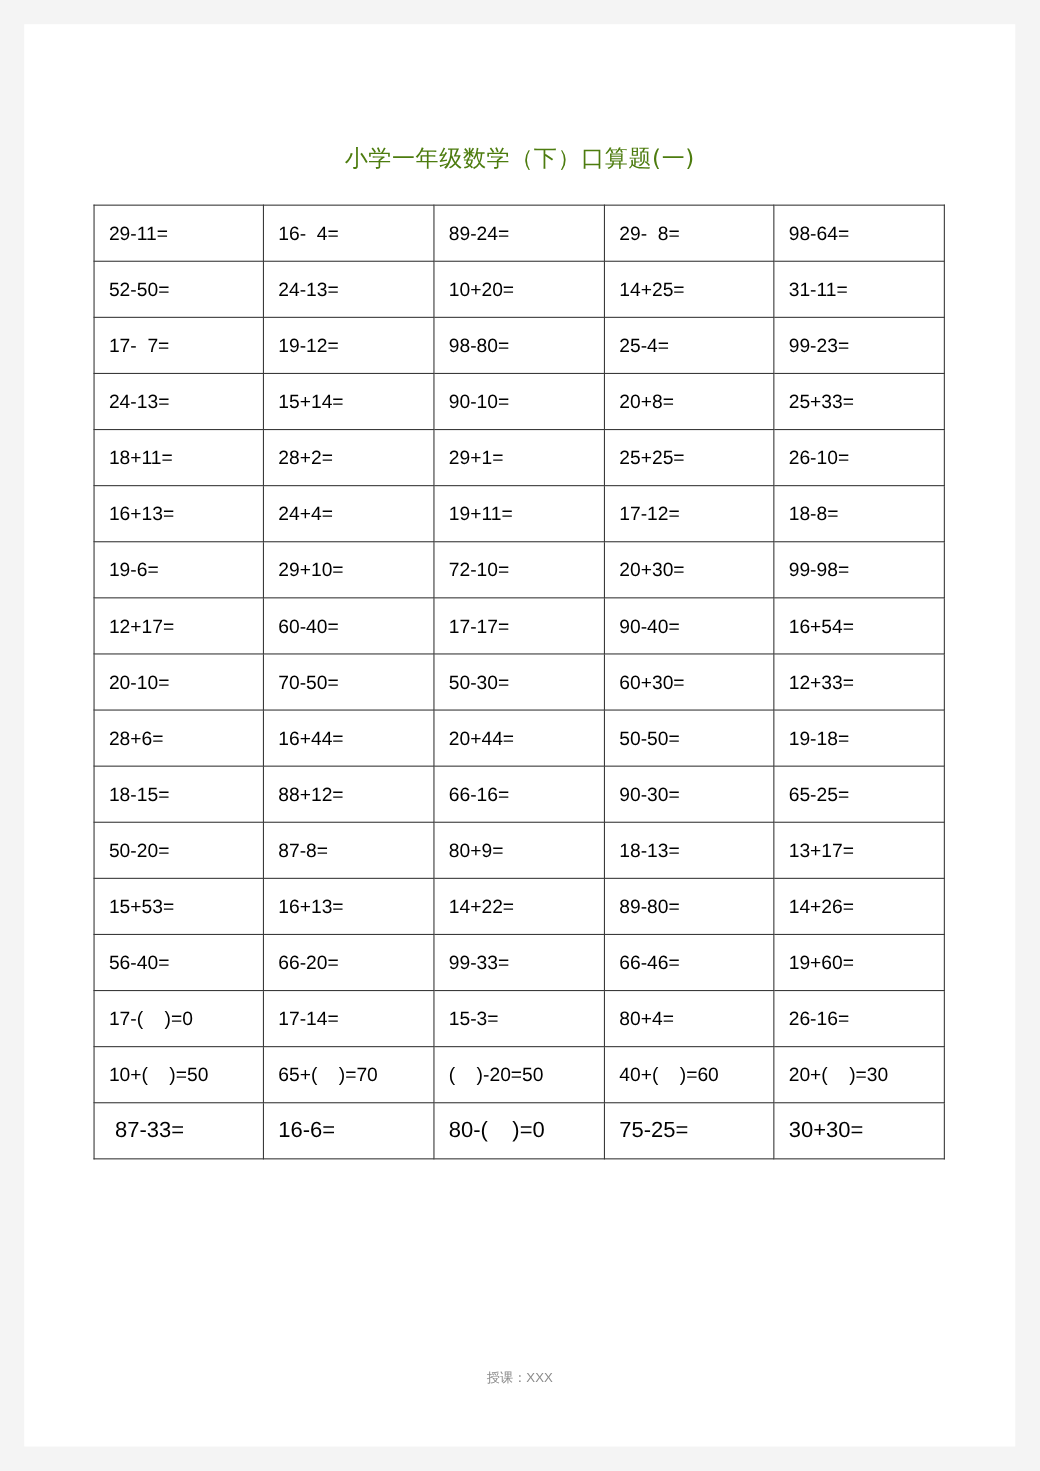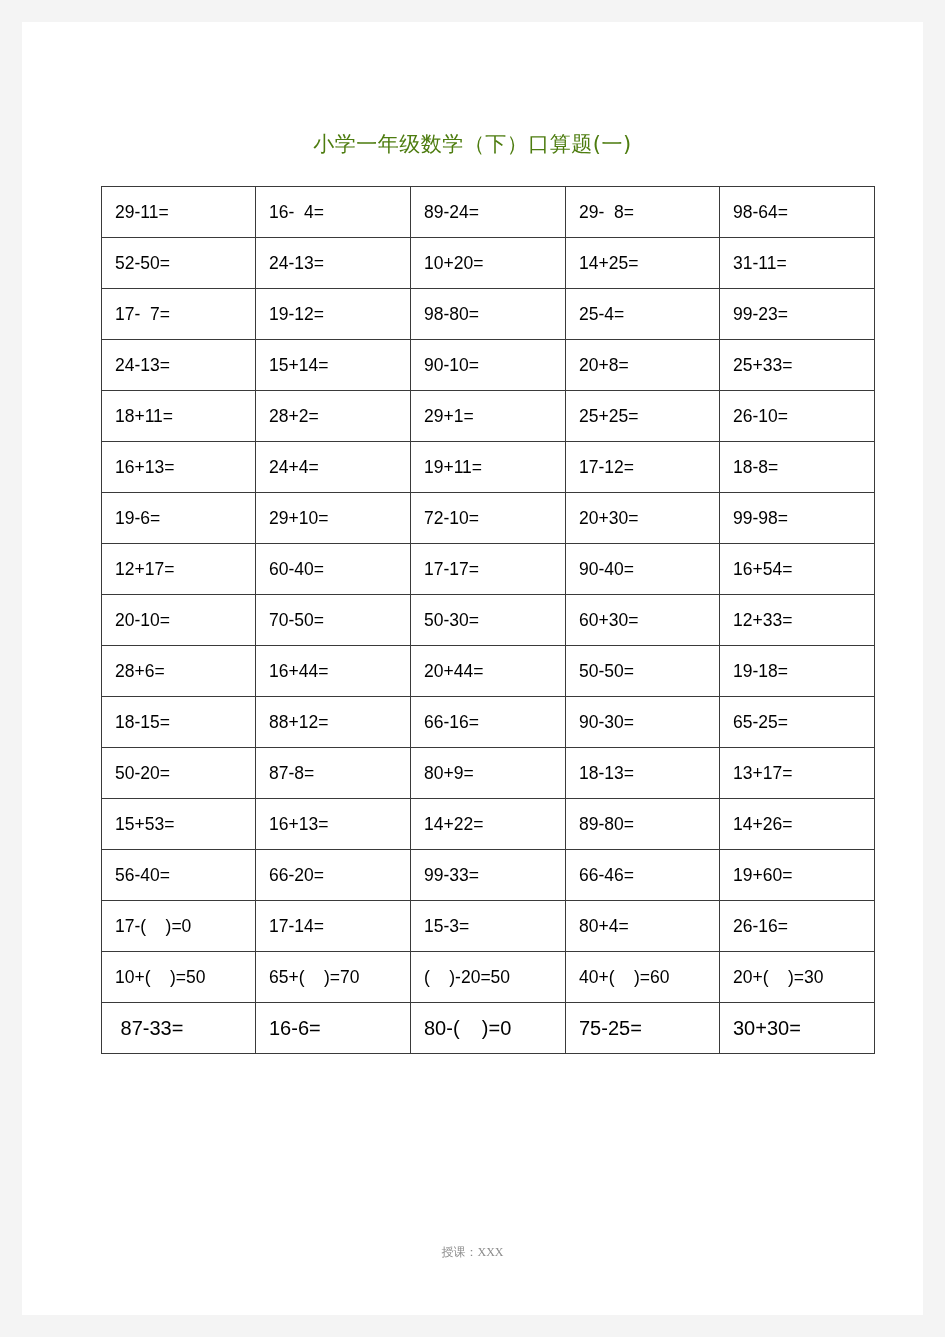--- a/index.html
+++ b/index.html
@@ -29,21 +29,21 @@
     width: 901px;
     text-align: center;
     font-size: 21px;
     color: #4d7c0f;
     font-family: "DejaVu Sans", "Liberation Sans", sans-serif;
     letter-spacing: 0.5px;
     white-space: nowrap;
   }
   .problem-table {
     position: absolute;
-    left: 79px;
+    left: 63px;
     top: 164px;
     width: 773px;
     border-collapse: collapse;
     table-layout: fixed;
   }
   .problem-table td {
     border: 1px solid #3a3a3a;
     height: 50px;
     padding: 0 0 0 13px;
     font-size: 17.5px;
@@ -61,21 +61,21 @@
   .problem-table col.c3 { width: 154px; }
   .problem-table col.c4 { width: 155px; }
   .page-footer {
     position: absolute;
     left: 0;
     top: 1222px;
     width: 901px;
     text-align: center;
     font-size: 12px;
     color: #8c8c8c;
-    font-family: Liberation Serif, serif;
+    font-family: Liberation Sans, sans-serif;
   }
 </style>
 </head>
 <body>
 
 <div class="page">
 
   <div class="worksheet-title">小学一年级数学（下）口算题(一)</div>
 
   <table class="problem-table">

